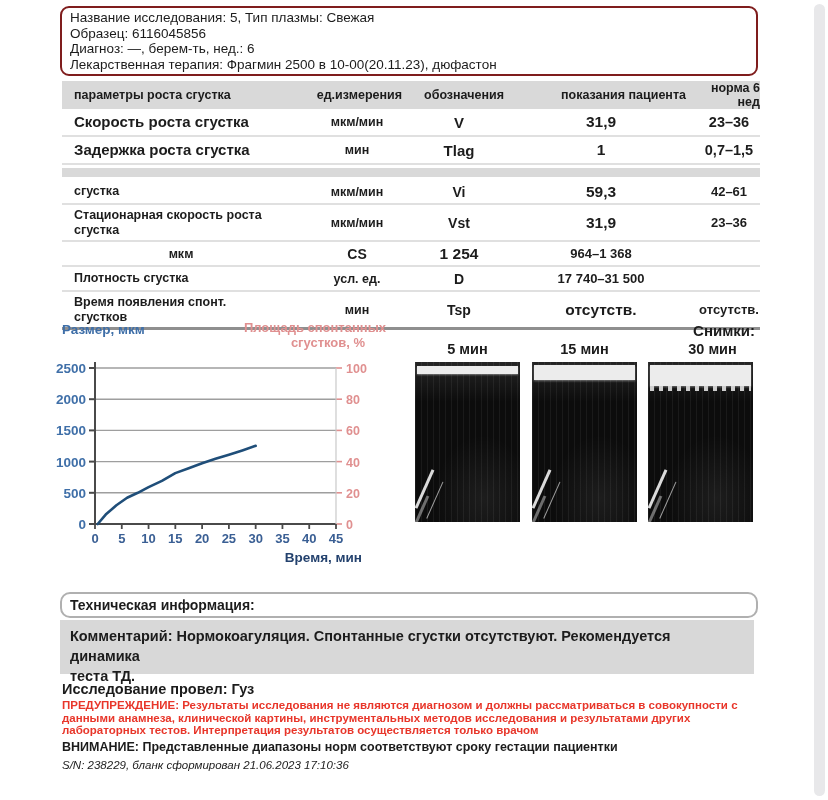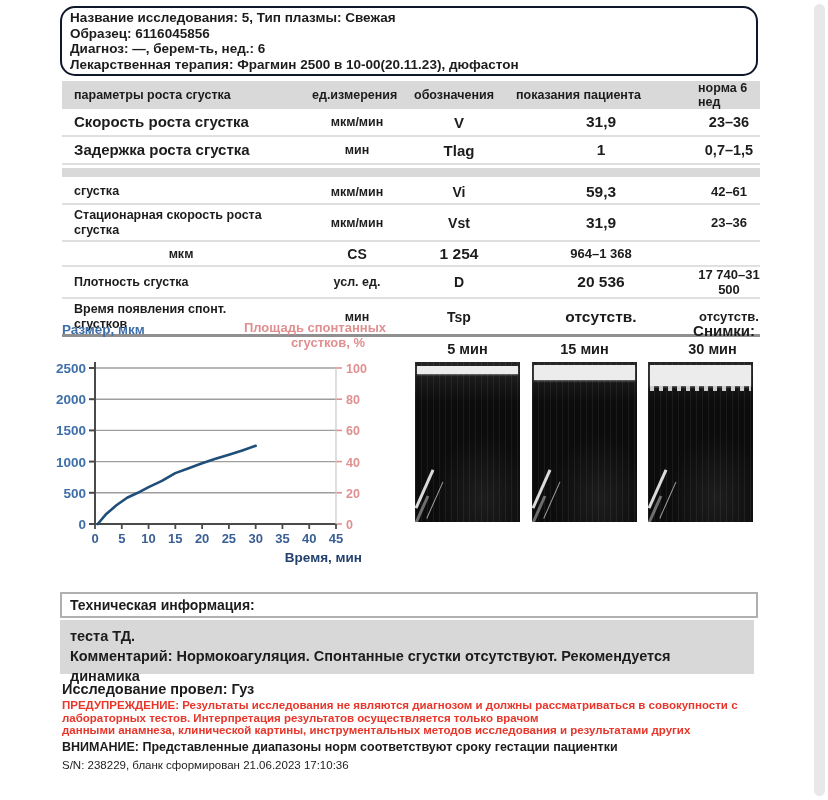--- a/index.html
+++ b/index.html
@@ -4,32 +4,32 @@
 <style>
   html,body { margin:0; padding:0; background:#ffffff; }
   body { width:828px; height:800px; font-family:"Liberation Sans", sans-serif; color:#1c1c1c; }
   .doc { position:relative; width:828px; height:800px; background:#fff; overflow:hidden; }
 
   .photo-edge { position:absolute; left:814px; top:4px; width:11px; height:792px;
                 background:#e8e8ea; border-radius:8px; }
 
   
   .header-box { position:absolute; left:60px; top:6px; width:678px;
-                border:2px solid #0f172a; border-radius:15px; padding:2px 8px;
-                font-size:13.5px; font-weight:700; line-height:15.5px; background:#fff; }
+                border:2px solid #7f1d1d; border-radius:9px; padding:2px 8px;
+                font-size:13.5px; font-weight:400; line-height:15.5px; background:#fff; }
 
   
   .param-table { position:absolute; left:62px; top:81px; width:698px;
                  border-bottom:3px solid #8f8f8f; }
   .trow { display:grid; grid-template-columns:238px 90px 90px 170px 1fr;
           align-items:center; border-bottom:2px solid #e0e0e0; min-height:23px;gap:12px; }
   .trow:last-child { border-bottom:none; }
   .thead { background:#d9d9d9; border-bottom:none; min-height:18px;
            font-size:12.5px; font-weight:700; }
-  .thead > div { text-align:left; }
+  .thead > div { text-align:right; }
   .thead > div:first-child { text-align:left; padding-left:12px; }
   .cell { text-align:center; font-weight:700; }
   .c-param { text-align:left; padding:3px 6px 3px 12px; font-size:12.5px; line-height:14.5px; }
   .c-unit { font-size:12.5px;text-align:center; }
   .c-symbol { font-size:14px; }
   .c-value { font-size:15.5px; }
   .c-norm { font-size:13px; }
   .em { min-height:26px; }
   .em .c-param { font-size:15px; }
   .em .c-symbol { font-size:15px; }
@@ -59,31 +59,31 @@
   .clot-band { position:absolute; left:2px; right:2px; background:#ececec;
                box-shadow:0 1px 2px rgba(255,255,255,0.4); }
   .photo-1 .clot-band { top:4px; height:8px; }
   .photo-2 .clot-band { top:3px; height:15px; }
   .photo-3 .clot-band { top:3px; height:21px; }
   .photo-3 .clot-band::after { content:""; position:absolute; top:100%; left:0; right:0; height:5px;
     background:repeating-linear-gradient(90deg, #cfcfcf 0 4px, transparent 4px 9px); }
 
   
   .tech-box { position:absolute; left:60px; top:592px; width:678px;
-              border:2px solid #b0b0b0; border-radius:0; padding:3px 8px;
+              border:2px solid #b0b0b0; border-radius:10px; padding:3px 8px;
               font-size:14px; font-weight:700; background:#fff; }
   .comment-box { position:absolute; left:60px; top:620px; width:674px; height:42px;
                  background:#d8d8d8; padding:6px 10px; font-size:14.5px; font-weight:700;
                  line-height:20px; }
   .examiner { position:absolute; left:62px; top:681px; font-size:14.5px; font-weight:700; }
   .warning { position:absolute; left:62px; top:699px; width:720px;
              font-size:11.5px; font-weight:700; line-height:12.5px; }
   .warning div { white-space:nowrap; }
   .attention { position:absolute; left:62px; top:740px; font-size:12.5px; font-weight:700; }
-  .serial { position:absolute; left:62px; top:759px; font-size:11.5px; font-weight:400; }
+  .serial { position:absolute; left:62px; top:759px; font-size:11.5px; font-weight:400;font-style:italic; }
 </style>
 </head>
 <body>
 
 <div class="doc">
 
   <div class="photo-edge"></div>
 
   <div class="header-box">
     <div>Название исследования: 5, Тип плазмы: Свежая</div>
@@ -143,21 +143,20 @@
         <div class="cell c-symbol">CS</div>
         <div class="cell c-value">1 254</div>
         <div class="cell c-norm">964–1 368</div>
       </div>
       <div class="trow">
         <div class="cell c-param">
           <div>Плотность сгустка</div>
         </div>
         <div class="cell c-unit">усл. ед.</div>
         <div class="cell c-symbol">D</div>
-        <div class="cell c-value">20 536</div>
         <div class="cell c-norm">17 740–31 500</div>
       </div>
       <div class="trow">
         <div class="cell c-param">
           <div>Время появления спонт.</div>
           <div>сгустков</div>
         </div>
         <div class="cell c-unit">мин</div>
         <div class="cell c-symbol">Tsp</div>
         <div class="cell c-value">отсутств.</div>
@@ -242,28 +241,28 @@
     <div class="photo photo-3" style="left:243px">
         <div class="clot-band"></div>
       </div>
   </div>
 
   <div class="tech-box">
     <span>Техническая информация:</span>
   </div>
 
   <div class="comment-box">
+    <div>Комментарий: Нормокоагуляция. Спонтанные сгустки отсутствуют. Рекомендуется динамика</div>
     <div>теста ТД.</div>
-    <div>Комментарий: Нормокоагуляция. Спонтанные сгустки отсутствуют. Рекомендуется динамика</div>
   </div>
 
   <div class="examiner">Исследование провел: Гуз</div>
 
   <div class="warning" style="color: rgb(232, 54, 42);">
     <div>ПРЕДУПРЕЖДЕНИЕ: Результаты исследования не являются диагнозом и должны рассматриваться в совокупности с</div>
+    <div>данными анамнеза, клинической картины, инструментальных методов исследования и результатами других</div>
     <div>лабораторных тестов. Интерпретация результатов осуществляется только врачом</div>
-    <div>данными анамнеза, клинической картины, инструментальных методов исследования и результатами других</div>
   </div>
 
   <div class="attention">ВНИМАНИЕ: Представленные диапазоны норм соответствуют сроку гестации пациентки</div>
   <div class="serial">S/N: 238229, бланк сформирован 21.06.2023 17:10:36</div>
 
 </div>
 
 </body></html>

